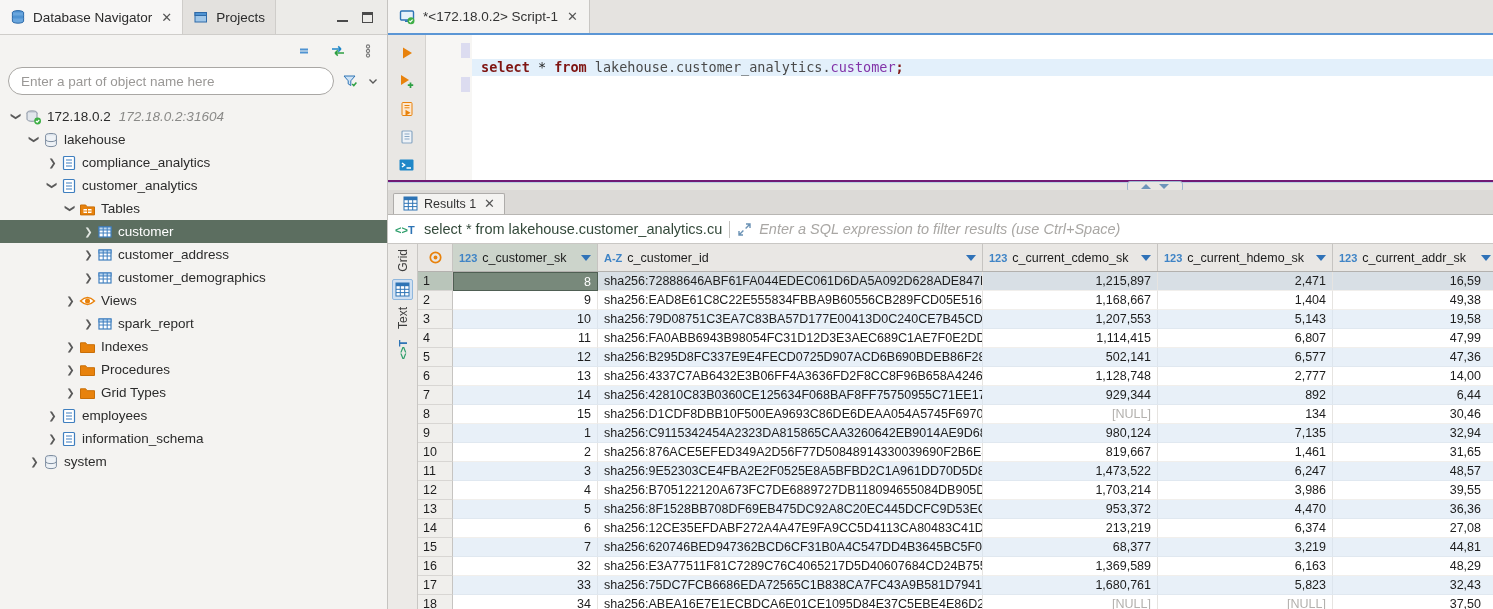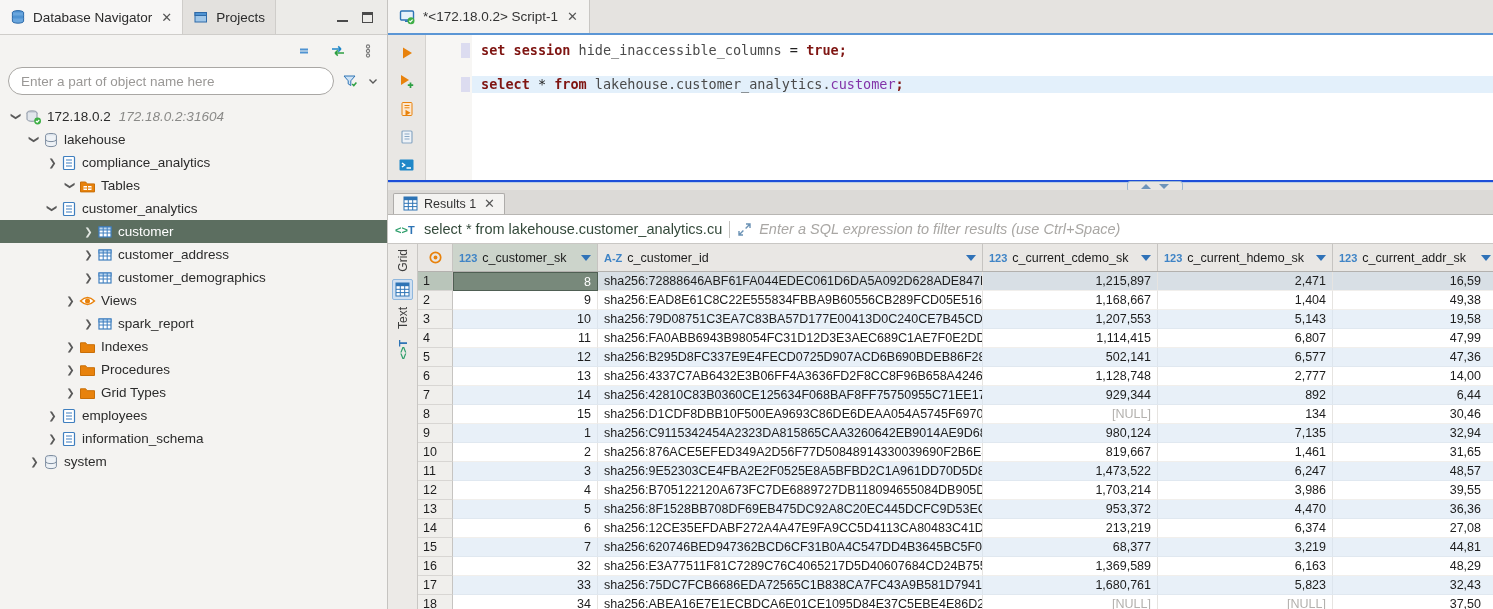--- a/index.html
+++ b/index.html
@@ -25,21 +25,21 @@
   .tree-row{height:23px;display:flex;align-items:center;font-size:13.5px;color:#2b2b2b;white-space:nowrap}
   .tree-row.selected{background:#5c6e60;color:#fff}
   .chev{width:17px;text-align:center;color:#5a5a5a;font-size:10px;flex:none}
   .chev::before{content:"\276F";display:inline-block}
   .chev.expanded::before{transform:rotate(90deg)}
   .tree-row.selected .chev{color:#e2e7e2}
   .tlabel{margin-left:5px}
   .tdetail{margin-left:8px;color:#8a8a88;font-style:italic}
 
   
-  #editor{position:absolute;left:388px;top:0;width:1105px;height:182px;background:#1d4ed8}
+  #editor{position:absolute;left:388px;top:0;width:1105px;height:182px;background:#701a75}
   .ed-tabbar{height:35px;background:#e5e3e0;display:flex;align-items:stretch;border-bottom:2px solid #5b96d5}
   .ed-tab{background:#f4f3f1;display:flex;align-items:center;gap:7px;padding:0 11px;border-right:1px solid #c8c6c3;font-size:13.5px}
   .ed-body{display:flex;height:145px;background:#fff}
   .ed-toolbar{width:38px;background:#e9e7e4;border-right:1px solid #d4d2cf;display:flex;flex-direction:column;align-items:center;padding-top:10px;gap:12px}
   .ed-gutter{width:34px;background:#f7f6f4}
   .ed-ann{width:12px;background:#f7f6f4;position:relative}
   .ed-ann .mark{position:absolute;left:1px;width:9px;height:15px;background:#dcdcf0}
   .ed-code{flex:1;font-family:"DejaVu Sans Mono","Liberation Mono",monospace;font-size:13.5px;padding-top:7px}
   .code-line{height:17px;line-height:17px;padding-left:9px;white-space:pre}
   .code-line.hl{background:#e3f0fb}
@@ -187,41 +187,41 @@
           <span class="chev collapsed"></span>
           <span class="icon">
             <svg width="16" height="16">
               <rect x="2.5" y="1.5" width="11" height="13" rx="1" fill="#fff" stroke="#3f7fbf" stroke-width="1.2"></rect>
               <path d="M5 5h6M5 8h6M5 11h6" stroke="#3f7fbf" stroke-width="1.1"></path>
             </svg>
           </span>
           <span class="tlabel">compliance_analytics</span>
         </div>
         <div class="tree-row">
+          <span style="display:inline-block;width:44px"></span>
+          <span class="chev expanded"></span>
+          <span class="icon">
+            <svg width="16" height="16">
+              <rect x="2.5" y="1.5" width="11" height="13" rx="1" fill="#fff" stroke="#3f7fbf" stroke-width="1.2"></rect>
+              <path d="M5 5h6M5 8h6M5 11h6" stroke="#3f7fbf" stroke-width="1.1"></path>
+            </svg>
+          </span>
+          <span class="tlabel">customer_analytics</span>
+        </div>
+        <div class="tree-row">
           <span style="display:inline-block;width:62px"></span>
           <span class="chev expanded"></span>
           <span class="icon">
             <svg width="17" height="16">
               <path d="M1.5 4h5.2l1.4 1.9h7.4v8H1.5z" fill="#e8820c" stroke="#c96f08"></path>
               <rect x="4.5" y="8" width="8" height="4" fill="#fff"></rect>
               <path d="M4.5 10h8M8.5 8v4" stroke="#e8820c"></path>
             </svg>
           </span>
           <span class="tlabel">Tables</span>
-        </div>
-        <div class="tree-row">
-          <span style="display:inline-block;width:44px"></span>
-          <span class="chev expanded"></span>
-          <span class="icon">
-            <svg width="16" height="16">
-              <rect x="2.5" y="1.5" width="11" height="13" rx="1" fill="#fff" stroke="#3f7fbf" stroke-width="1.2"></rect>
-              <path d="M5 5h6M5 8h6M5 11h6" stroke="#3f7fbf" stroke-width="1.1"></path>
-            </svg>
-          </span>
-          <span class="tlabel">customer_analytics</span>
         </div>
         <div class="tree-row selected">
           <span style="display:inline-block;width:80px"></span>
           <span class="chev collapsed"></span>
           <span class="icon">
             <svg width="16" height="16">
               <rect x="2" y="3" width="12" height="10" fill="#fff" stroke="#3f7fbf" stroke-width="1.2"></rect>
               <rect x="2" y="3" width="12" height="3" fill="#bcd6ee" stroke="#3f7fbf"></rect>
               <path d="M6.2 3v10M10.2 3v10M2 9h12" stroke="#3f7fbf"></path>
             </svg>
@@ -390,21 +390,20 @@
               <path d="M8.5 11h4.5" stroke="#fff" stroke-width="1.5"></path>
             </svg>
           </span>
       </div>
       <div class="ed-gutter"></div>
       <div class="ed-ann">
         <div class="mark" style="top:8px"></div>
         <div class="mark" style="top:42px"></div>
       </div>
       <div class="ed-code">
-          <div class="code-line"><span class="tok-kw">set session</span><span class="tok-id"> hide_inaccessible_columns </span><span class="tok-op">= </span><span class="tok-kw">true</span><span class="tok-kw">;</span></div>
           <div class="code-line">&nbsp;</div>
           <div class="code-line hl"><span class="tok-kw">select</span><span class="tok-op"> * </span><span class="tok-kw">from</span><span class="tok-id"> lakehouse.customer_analytics.</span><span class="tok-obj">customer</span><span class="tok-kw">;</span></div>
         </div>
     </div>
   </div>
 
   <div id="splitter"></div>
   <div id="sash">
     <span class="arrow up"></span>
     <span class="arrow down"></span>

